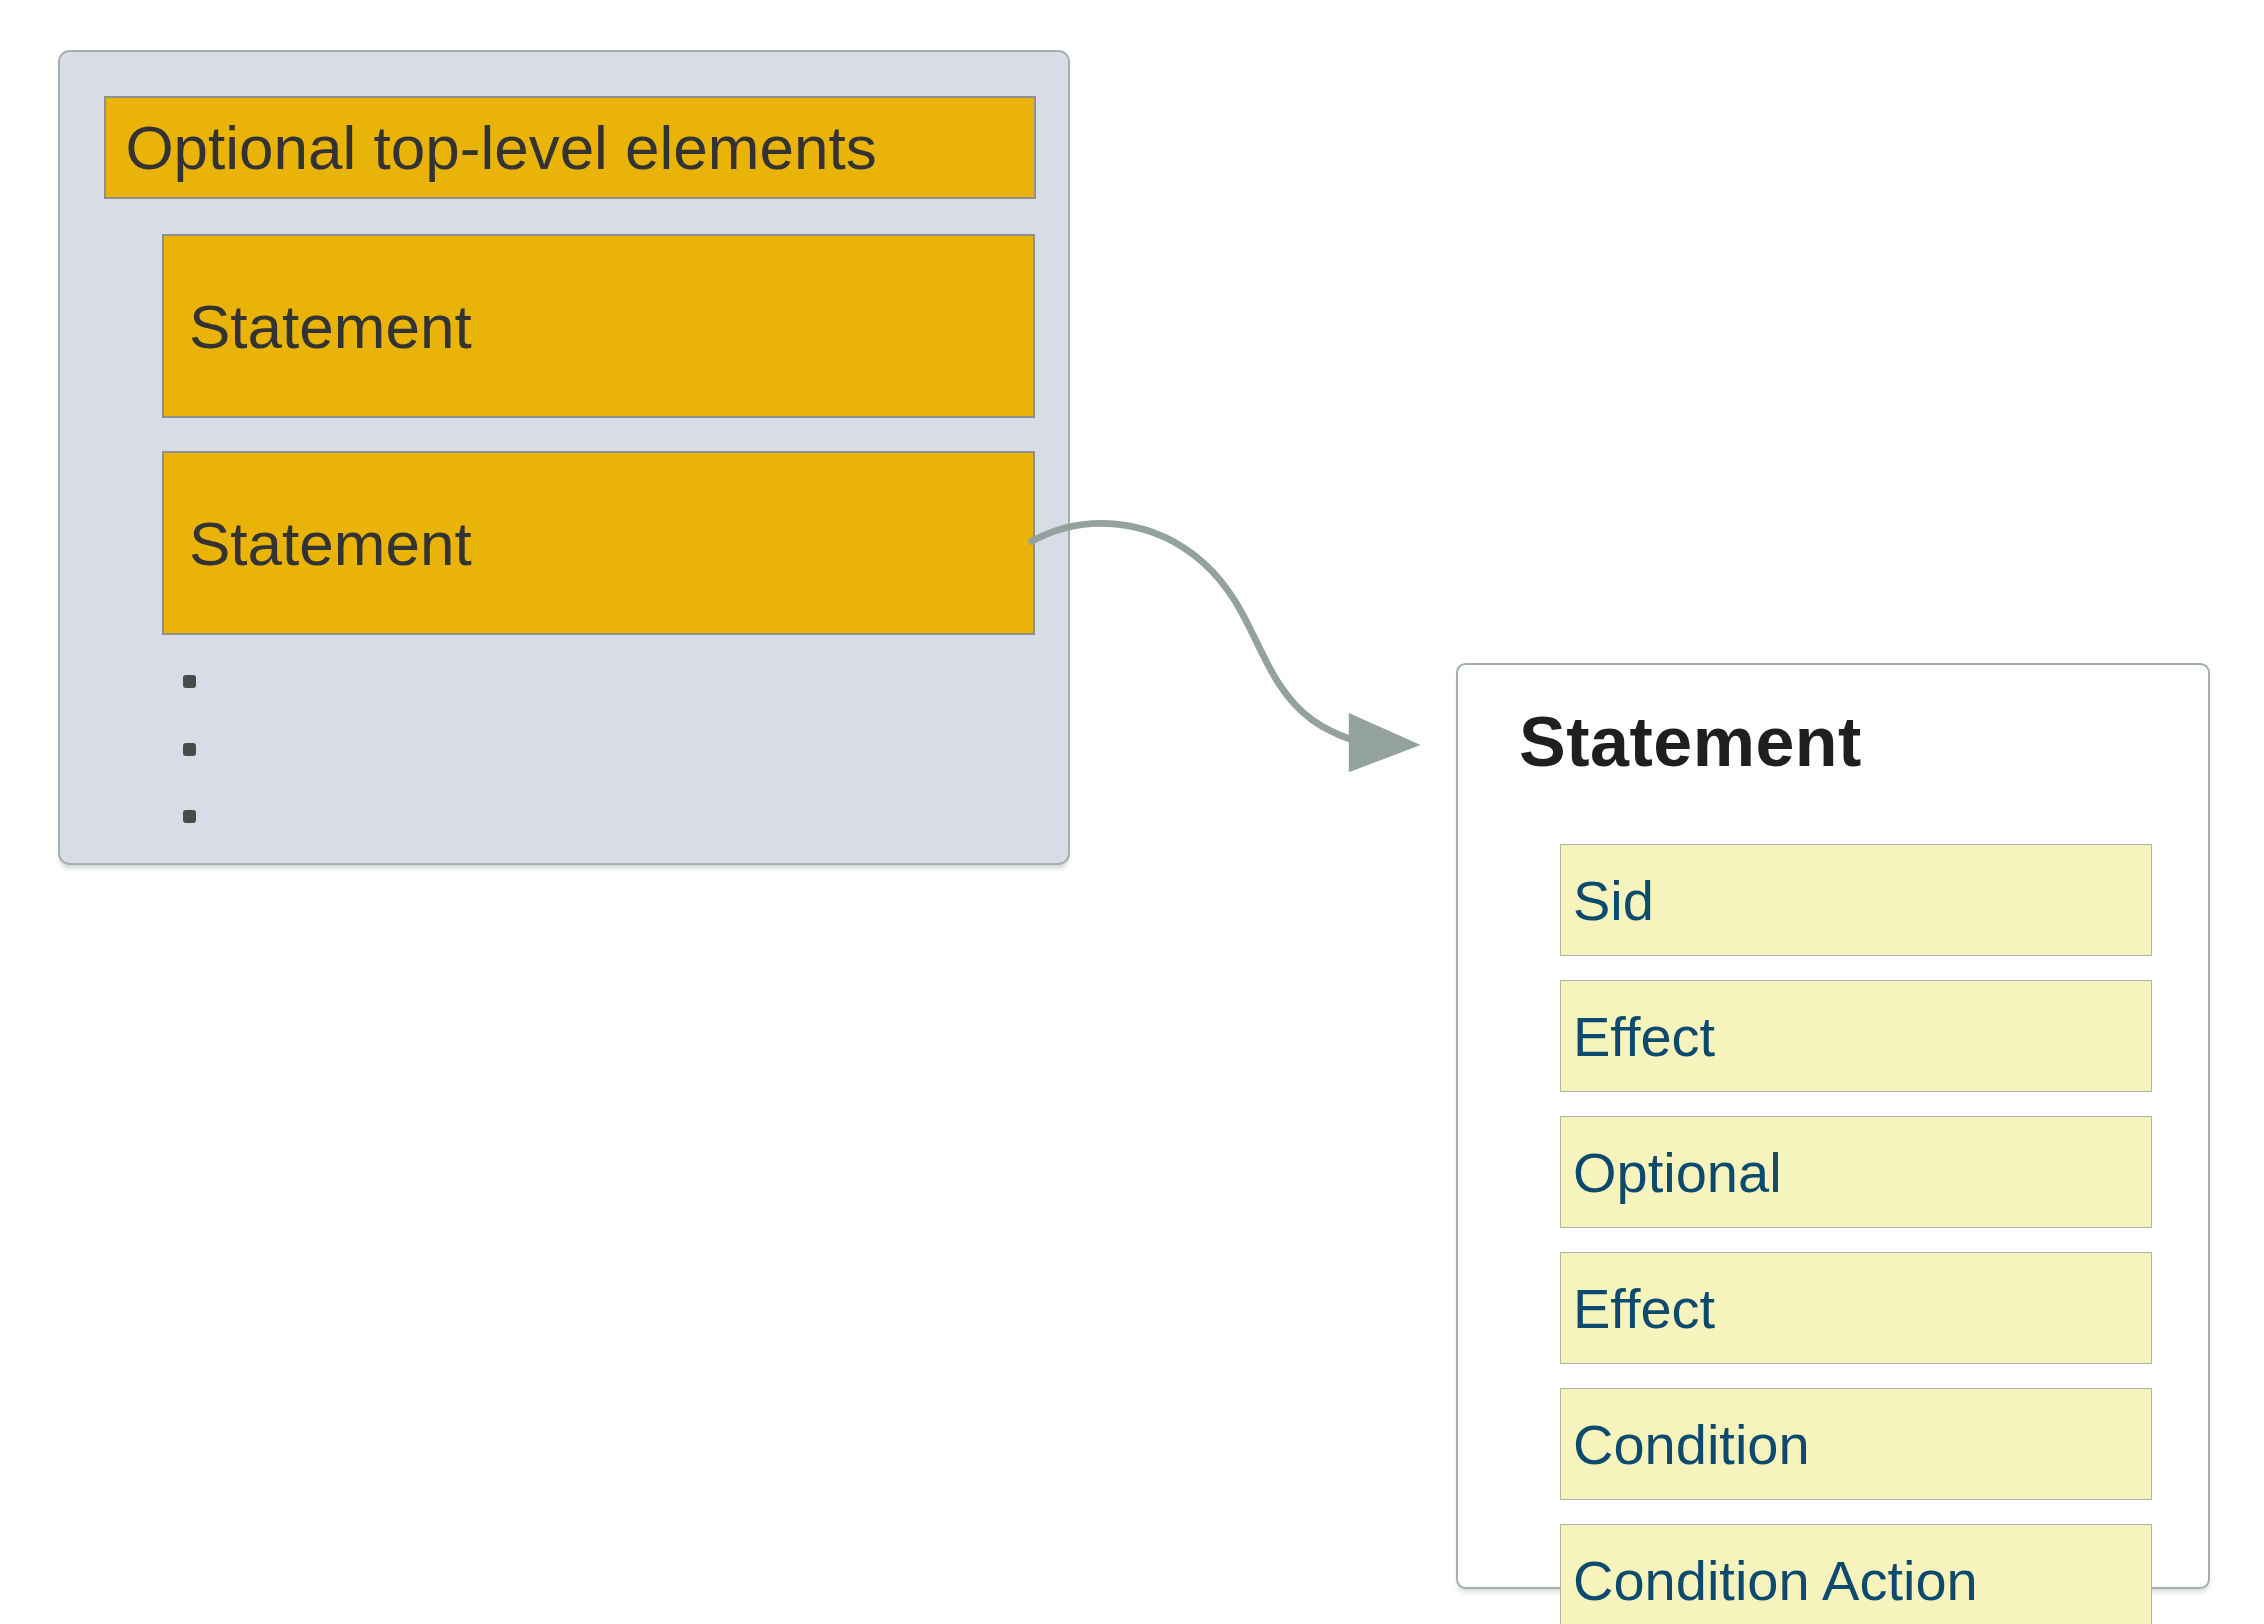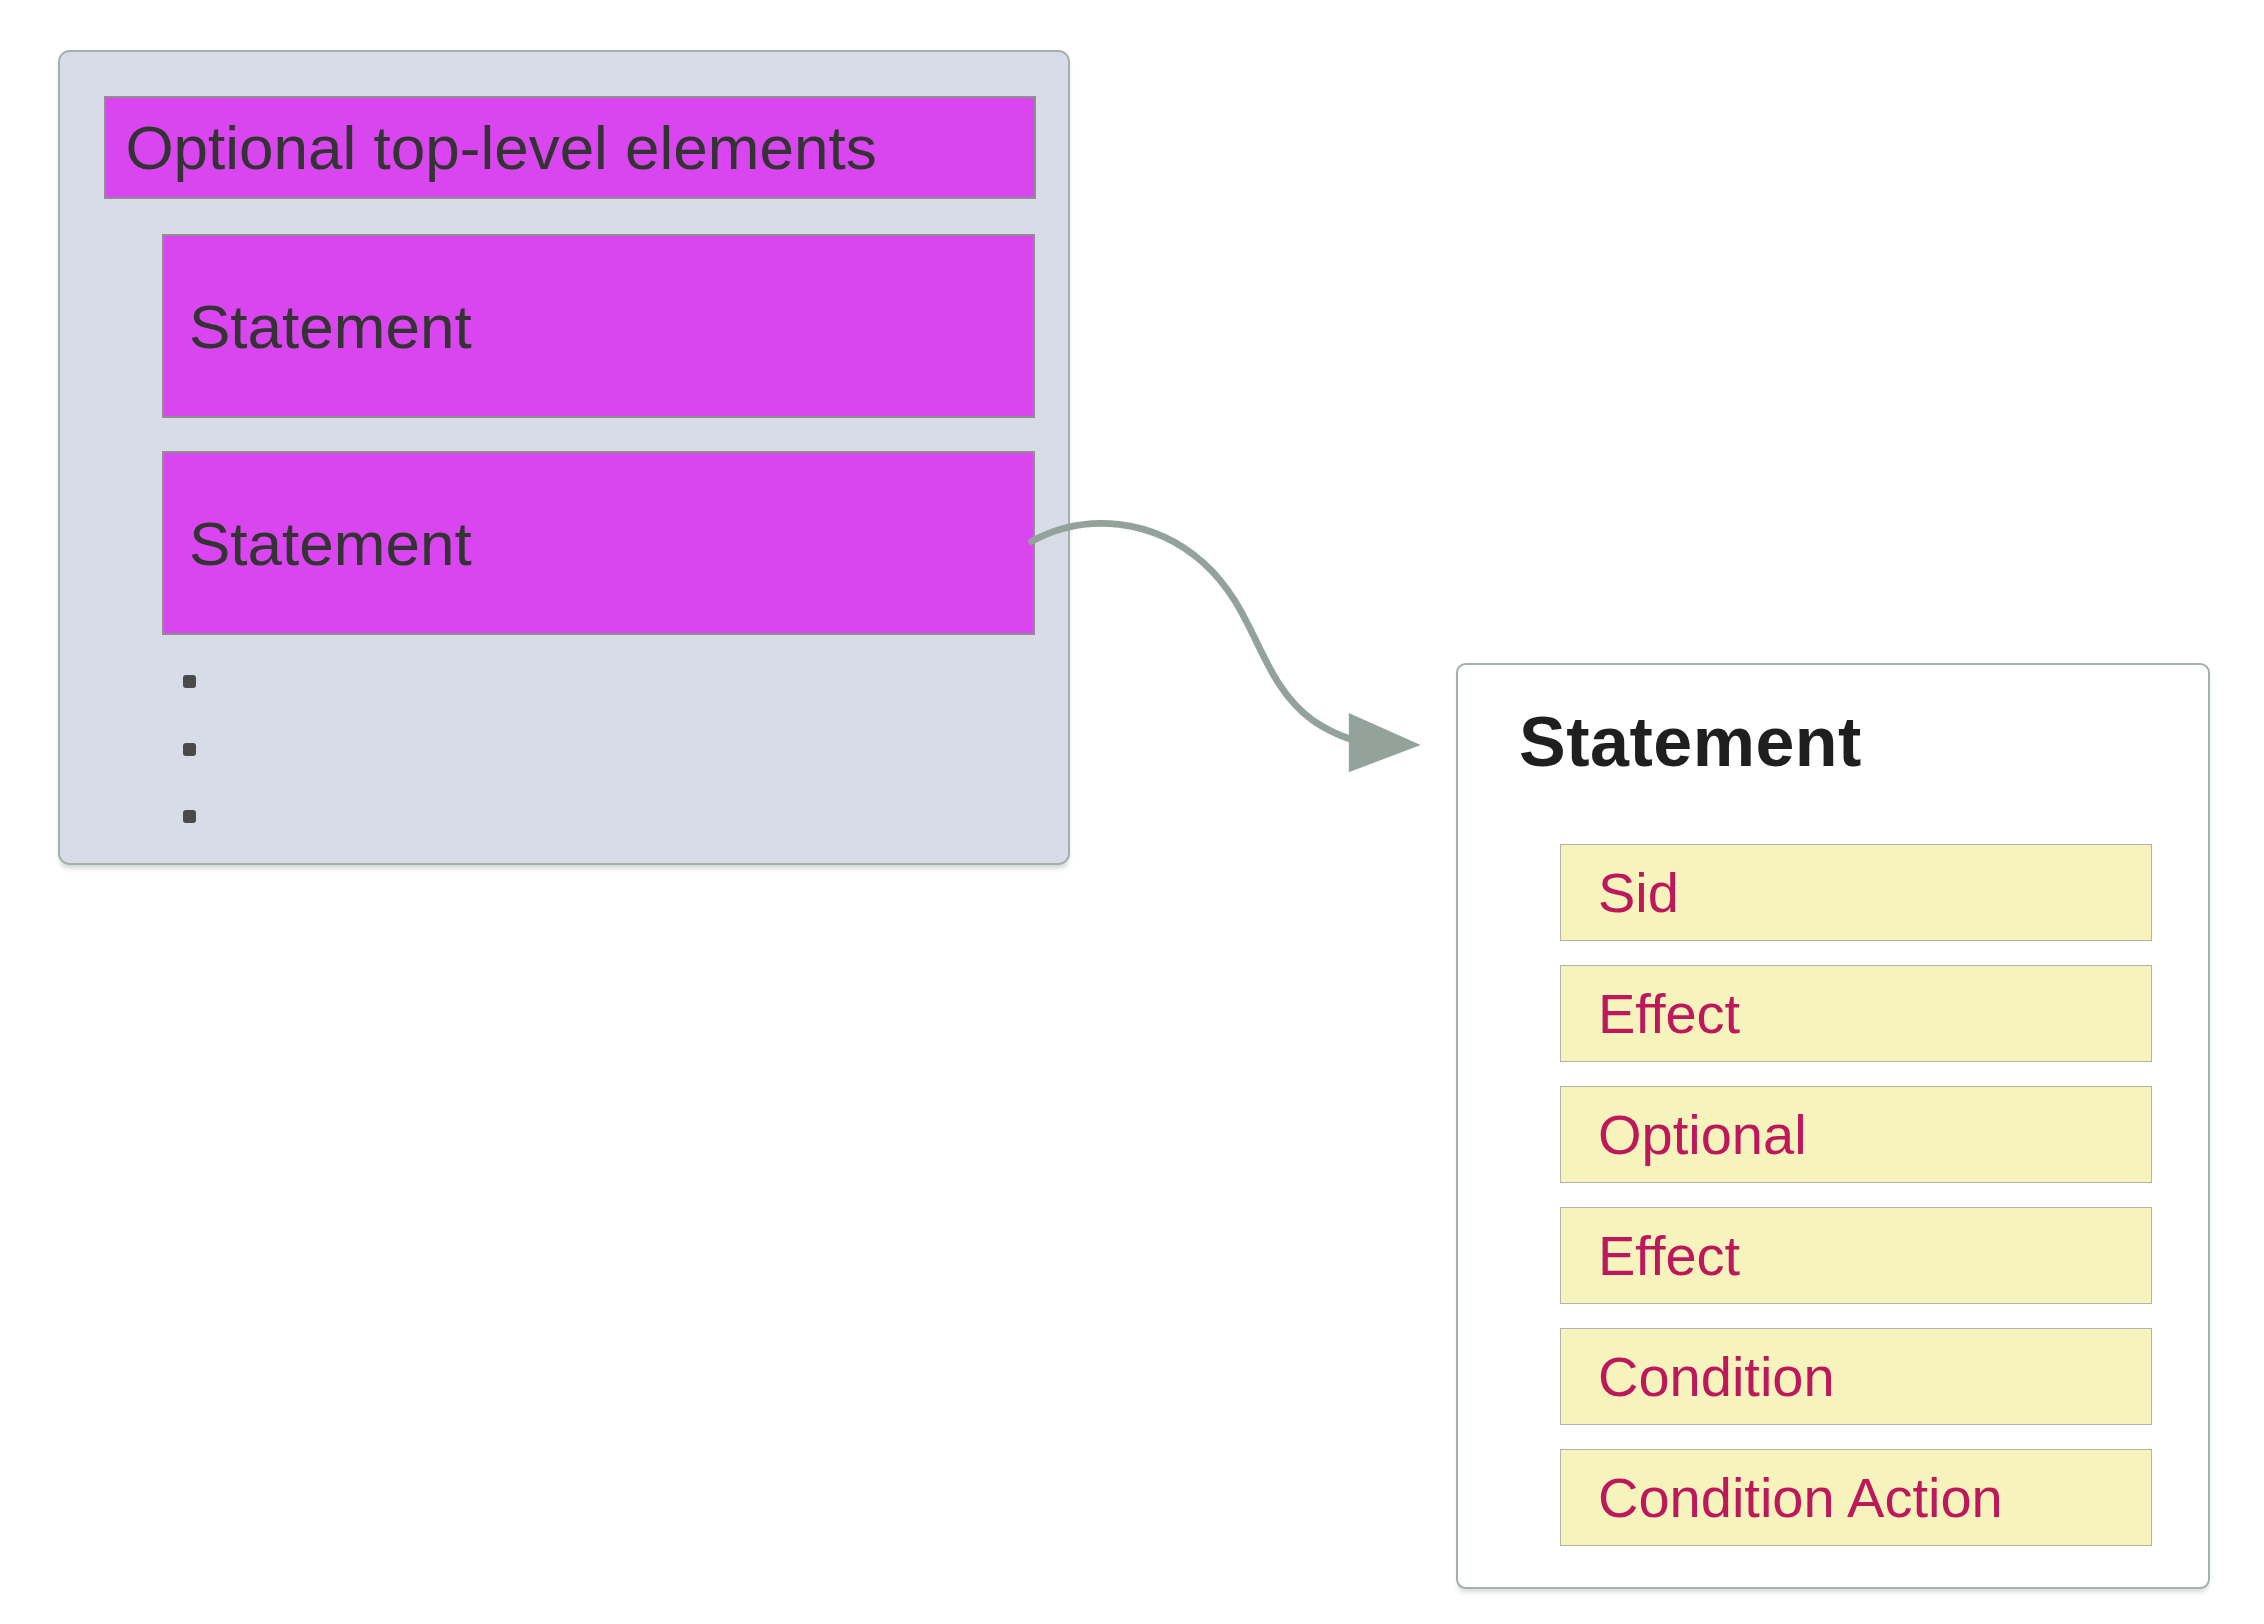--- a/index.html
+++ b/index.html
@@ -18,21 +18,21 @@
     left: 58px; top: 50px;
     width: 1012px; height: 815px;
     background: #d8dce6;
     border: 2.9px solid #a4b0ac;
     border-radius: 11.6px;
     box-sizing: border-box;
     box-shadow: 0 5.8px 4.9px -2.9px rgba(120, 135, 125, 0.35);
   }
   .white-box {
     position: absolute;
-    background: #d946ef;
+    background: #eab308;
     border: 2.9px solid #8f8f8f;
     box-sizing: border-box;
     display: flex;
     align-items: center;
     color: #333333;
   }
   .optional-box {
     left: 44px; top: 44px;
     width: 932px; height: 103px;
     font-size: 62px;
@@ -87,29 +87,29 @@
   }
   .fields {
     position: absolute;
     left: 102px; top: 179px;
     width: 592px;
     display: flex;
     flex-direction: column;
     gap: 24px;
   }
   .field-box {
-    width: 592px; height: 97px;
+    width: 592px; height: 112px;
     background: #f6f3bc;
     border: 1.9px solid #b2b2a8;
     box-sizing: border-box;
     display: flex;
     align-items: center;
-    padding-left: 37px;
+    padding-left: 12px;
     font-size: 56px;
-    color: #be185d;
+    color: #0c4a6e;
   }
 </style>
 </head>
 <body>
 
 <div id="canvas">
 
   <div class="policy-container">
     <div class="white-box optional-box">
       <span>Optional top-level elements</span>

